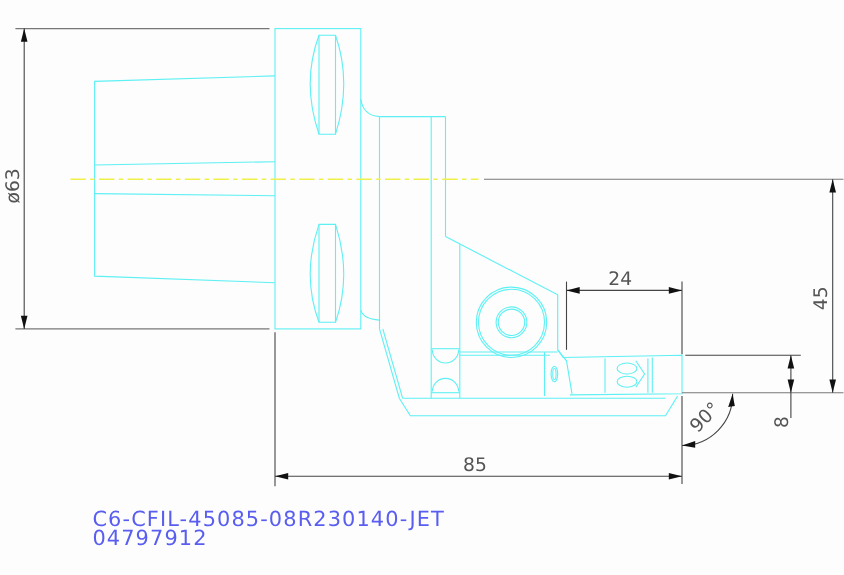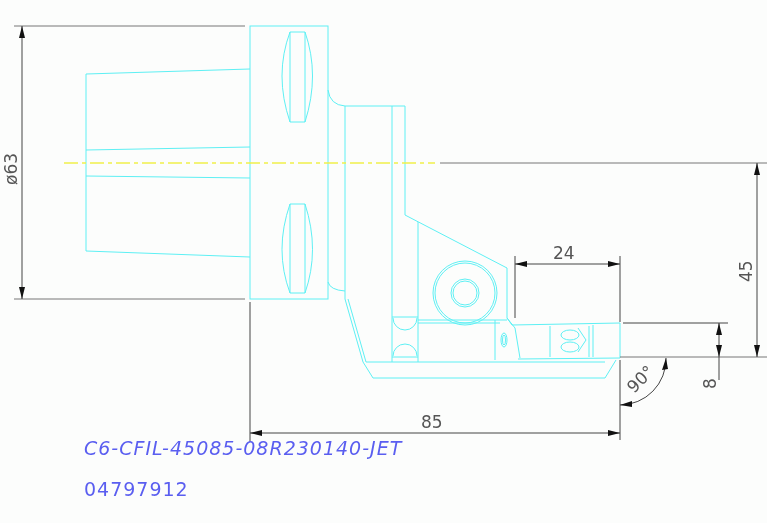--- a/index.html
+++ b/index.html
@@ -5,21 +5,21 @@
   html, body { margin:0; padding:0; background:#fcfdfc; }
   body { width:767px; height:523px; overflow:hidden; position:relative; font-family:"Liberation Sans", sans-serif; }
   #drawing { position:absolute; left:0; top:0; width:767px; height:523px; }
   .c { fill:none; stroke:#5ef0f4; stroke-width:1; }
   .d { fill:none; stroke:#444; stroke-width:1; }
   .ext { fill:none; stroke:#777; stroke-width:1; }
   .arrow { fill:#111; stroke:none; }
   .center { stroke:#f0f04a; stroke-width:1.3; stroke-dasharray:14 4 4 4; fill:none; }
   .dimtxt { font-family:"DejaVu Sans", sans-serif; font-size:17px; fill:#555; font-weight:normal; }
   .label { position:absolute; left:84px; font-family:"DejaVu Sans", sans-serif; font-size:19px; color:#5a5ef0; letter-spacing:1px; white-space:nowrap; line-height:22px; }
-  #part-name { top:437px;font-style:italic; }
+  #part-name { top:461px; }
   #part-id { top:478px; }
 </style>
 </head>
 <body>
 
 <svg id="drawing" viewBox="0 0 767 523" xmlns="http://www.w3.org/2000/svg">
 
   <g>
 
     <polyline class="c" points="250,69 86,74 86,251 250,257"></polyline>

